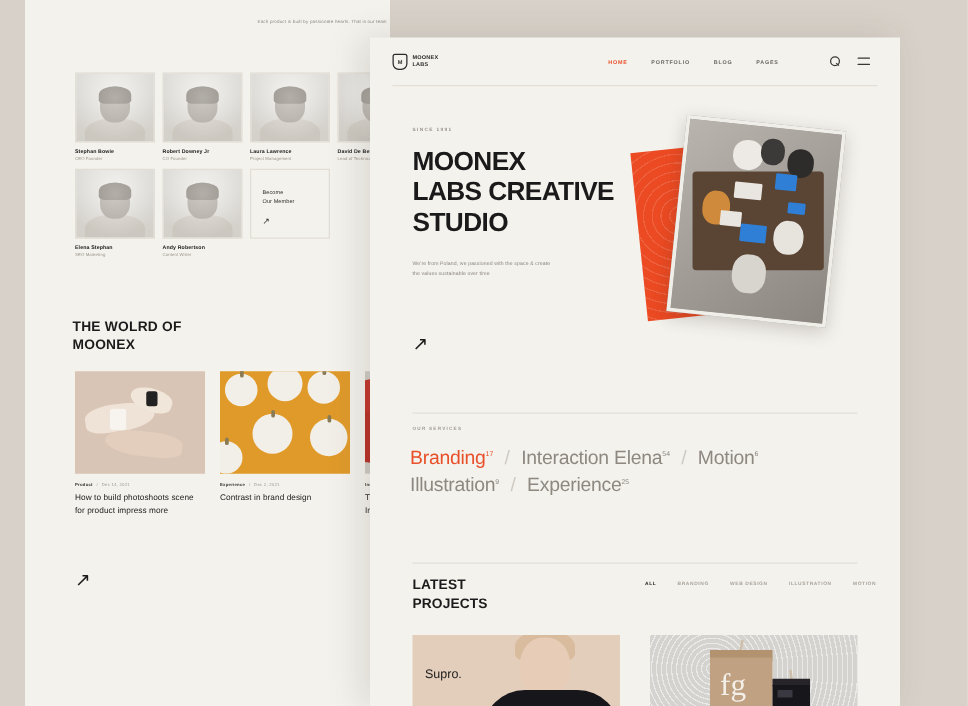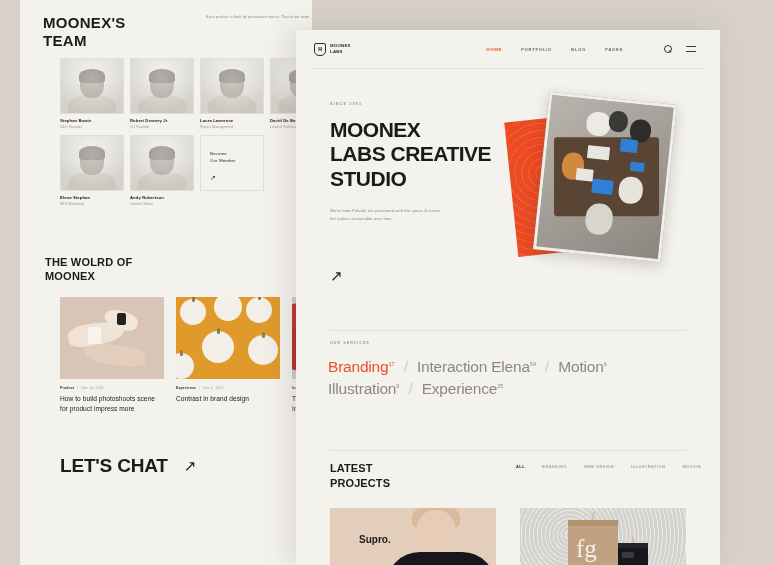--- a/index.html
+++ b/index.html
@@ -63,21 +63,21 @@
   .member-card {
     width: 64px; height: 56px; border: 1px solid #e2ded6; background: #f4f2ed;
     padding: 14px 0 0 9px; position: relative;
   }
   .member-card .mtxt {
     font-size: 4.4px; color: #33302c; line-height: 1.65; white-space: pre-line; letter-spacing: .1px;
   }
   .arrow-ne { display: inline-block; line-height: 1; }
 
   .world-title {
-    position: absolute; left: 25px; top: 255px;
+    position: absolute; left: 38px; top: 255px;
     font-size: 11px; font-weight: 700; color: #1b1b1b;
     line-height: 1.3; letter-spacing: .2px; white-space: pre-line;
   }
   .blog-row {
     position: absolute; left: 40px; top: 297px;
     display: flex; gap: 12px;
   }
   .blog-card { width: 104px; }
   .b-img { width: 104px; height: 82px; position: relative; overflow: hidden; }
   .b-meta { margin-top: 7px; font-size: 3.4px; color: #a09a92; letter-spacing: .2px; }
@@ -200,21 +200,21 @@
     font-size: 11px; font-weight: 700; color: #1b1b1b; line-height: 1.32;
     letter-spacing: .1px; white-space: pre-line;
   }
   .filters { position: absolute; left: 220px; top: 434px; display: flex; gap: 17px; }
   .filter { font-size: 3.9px; letter-spacing: .5px; color: #a8a29a; font-weight: 700; }
   .filter.active { color: #24221f; }
 
   .projects { position: absolute; left: 34px; top: 478px; display: flex; gap: 24px; }
   .proj { width: 166px; height: 90px; position: relative; overflow: hidden; }
   .proj1 { background: #e3cdbb; }
-  .proj1 .supro { position: absolute; left: 29px; top: 26px; font-size: 10px; font-weight: 700; color: #1c1c1c; }
+  .proj1 .supro { position: absolute; left: 10px; top: 26px; font-size: 10px; font-weight: 400; color: #1c1c1c; }
   .proj1 .model-head { position:absolute; left:86px; top:2px; width:40px; height:46px; border-radius:46% 46% 42% 42%; background:#e7cdb7; }
   .proj1 .model-hair { position:absolute; left:82px; top:-4px; width:48px; height:26px; border-radius:50% 50% 28% 28%; background:#d9bb9d; }
   .proj1 .model-body { position:absolute; left:56px; top:44px; width:110px; height:56px; border-radius:34px 34px 0 0; background:#17161a; }
   .proj2 { background: #d5d3cf;
     background-image: repeating-radial-gradient(circle at 30% 30%, rgba(255,255,255,.5) 0 1px, rgba(255,255,255,0) 1px 4px); }
   .proj2 .bag { position:absolute; left:48px; top:18px; width:50px; height:72px; background:#c0a182; }
   .proj2 .bagtop { position:absolute; left:48px; top:12px; width:50px; height:9px; background:#b2926f; }
   .proj2 .fg { position:absolute; left:56px; top:28px; font-size:25px; font-family:"Liberation Serif", serif; color:#f3efe9; line-height:1; }
   .proj2 .blk { position:absolute; left:98px; top:40px; width:30px; height:50px; background:#17161a; }
   .proj2 .blktop { position:absolute; left:98px; top:35px; width:30px; height:6px; background:#262428; }
@@ -224,22 +224,20 @@
   .proj2 .lbl2 { position:absolute; left:102px; top:44px; width:12px; height:6px; background:#3a3840; }
 </style>
 </head>
 <body>
 
 <div id="stage">
 
   <div id="left-panel">
     <div class="lp-inner">
 
-      <div class="team-title">MOONEX'S
-TEAM</div>
       <div class="team-tagline">Each product is built by passionate hearts. That is our team</div>
 
       <div class="team-grid">
 
         <div class="team-card">
           <div class="t-photo">
             <span class="sky"></span>
               <span class="body"></span>
               <span class="head"></span>
               <span class="hair"></span>
@@ -361,21 +359,20 @@
           </div>
           <div class="b-meta">
             <span class="cat">Inspiration</span>
           </div>
           <div class="b-title">The ev
 Interac</div>
         </div>
       </div>
 
       <div class="chat-cta">
-        <span class="lbl">LET'S CHAT</span>
         <span class="arw">↗</span>
       </div>
 
     </div>
   </div>
 
   <div id="right-panel">
 
     <div class="nav">
       <div class="logo">

